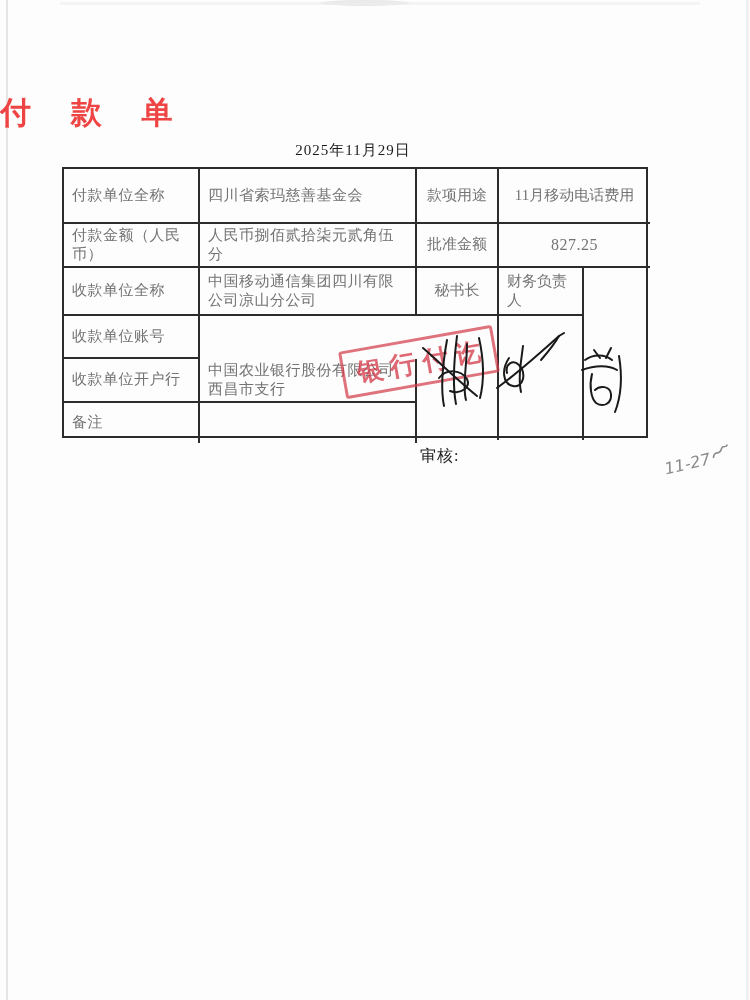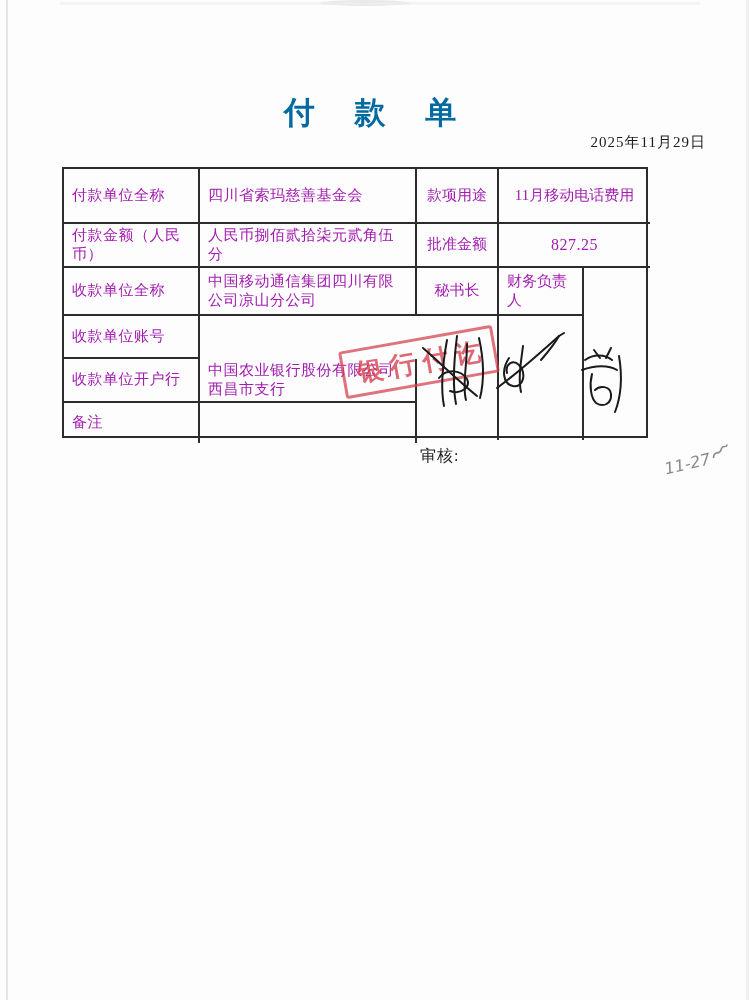--- a/index.html
+++ b/index.html
@@ -7,39 +7,39 @@
     position:relative;width:750px;height:1000px;background:#fdfdfd;overflow:hidden;
     font-family:"Liberation Serif","DejaVu Serif",serif;color:#1c1c1c;
   }
   
   .scan-edge-left{position:absolute;left:6px;top:0;width:2px;height:1000px;background:#d9d9d9;opacity:.65;}
   .scan-edge-right{position:absolute;right:1px;top:0;width:3px;height:1000px;background:#e6e6e6;opacity:.55;}
   .scan-smudge-top{position:absolute;left:320px;top:0;width:90px;height:6px;background:#e4e4e4;border-radius:50%;opacity:.8;}
   .scan-smudge-top2{position:absolute;left:60px;top:2px;width:640px;height:3px;background:#efefef;opacity:.6;}
 
   .title{
-    position:absolute;left:0;top:92px;width:742px;text-align:center;
-    font-size:31px;font-weight:bold;word-spacing:28px;letter-spacing:2px;color:#0369a1;
+    position:absolute;left:0;top:92px;width:742px;
+    font-size:31px;font-weight:bold;word-spacing:28px;letter-spacing:2px;color:#ef4444;
   }
   .date{
-    position:absolute;left:0;top:133px;width:706px;text-align:right;
+    position:absolute;left:0;top:141px;width:706px;text-align:center;
     font-size:15px;letter-spacing:1px;
   }
 
   .doc-table{
     position:absolute;left:62px;top:167px;width:586px;height:271px;
     display:grid;
     grid-template-columns:136px 217px 82px 85px 66px;
     grid-template-rows:55px 44px 48px 43px 44px 37px;
     border:2px solid #2c2c2c;box-sizing:border-box;background:transparent;
   }
   .cell{
     border-right:2px solid #2c2c2c;border-bottom:2px solid #2c2c2c;
     display:flex;align-items:center;padding:20px 8px;box-sizing:border-box;
-    font-size:15px;line-height:1.3;color:#a21caf;overflow:hidden;
+    font-size:15px;line-height:1.3;color:#737373;overflow:hidden;
   }
   .lab{justify-content:flex-start;letter-spacing:.5px;}
   .ctr{justify-content:center;}
   .no-r{border-right:none;}
   .no-b{border-bottom:none;}
   .num{font-size:16px;letter-spacing:.5px;}
   .r1c1{grid-area:1/1/2/2}.r1c2{grid-area:1/2/2/3}.r1c3{grid-area:1/3/2/4}.r1c4{grid-area:1/4/2/6}
   .r2c1{grid-area:2/1/3/2}.r2c2{grid-area:2/2/3/3}.r2c3{grid-area:2/3/3/4}.r2c4{grid-area:2/4/3/6}
   .r3c1{grid-area:3/1/4/2}.r3c2{grid-area:3/2/4/3}.r3c3{grid-area:3/3/4/4}.r3c4{grid-area:3/4/4/5}.r3c5{grid-area:3/5/4/6}
   .r4c1{grid-area:4/1/5/2}.r4c2{grid-area:4/2/5/3}

